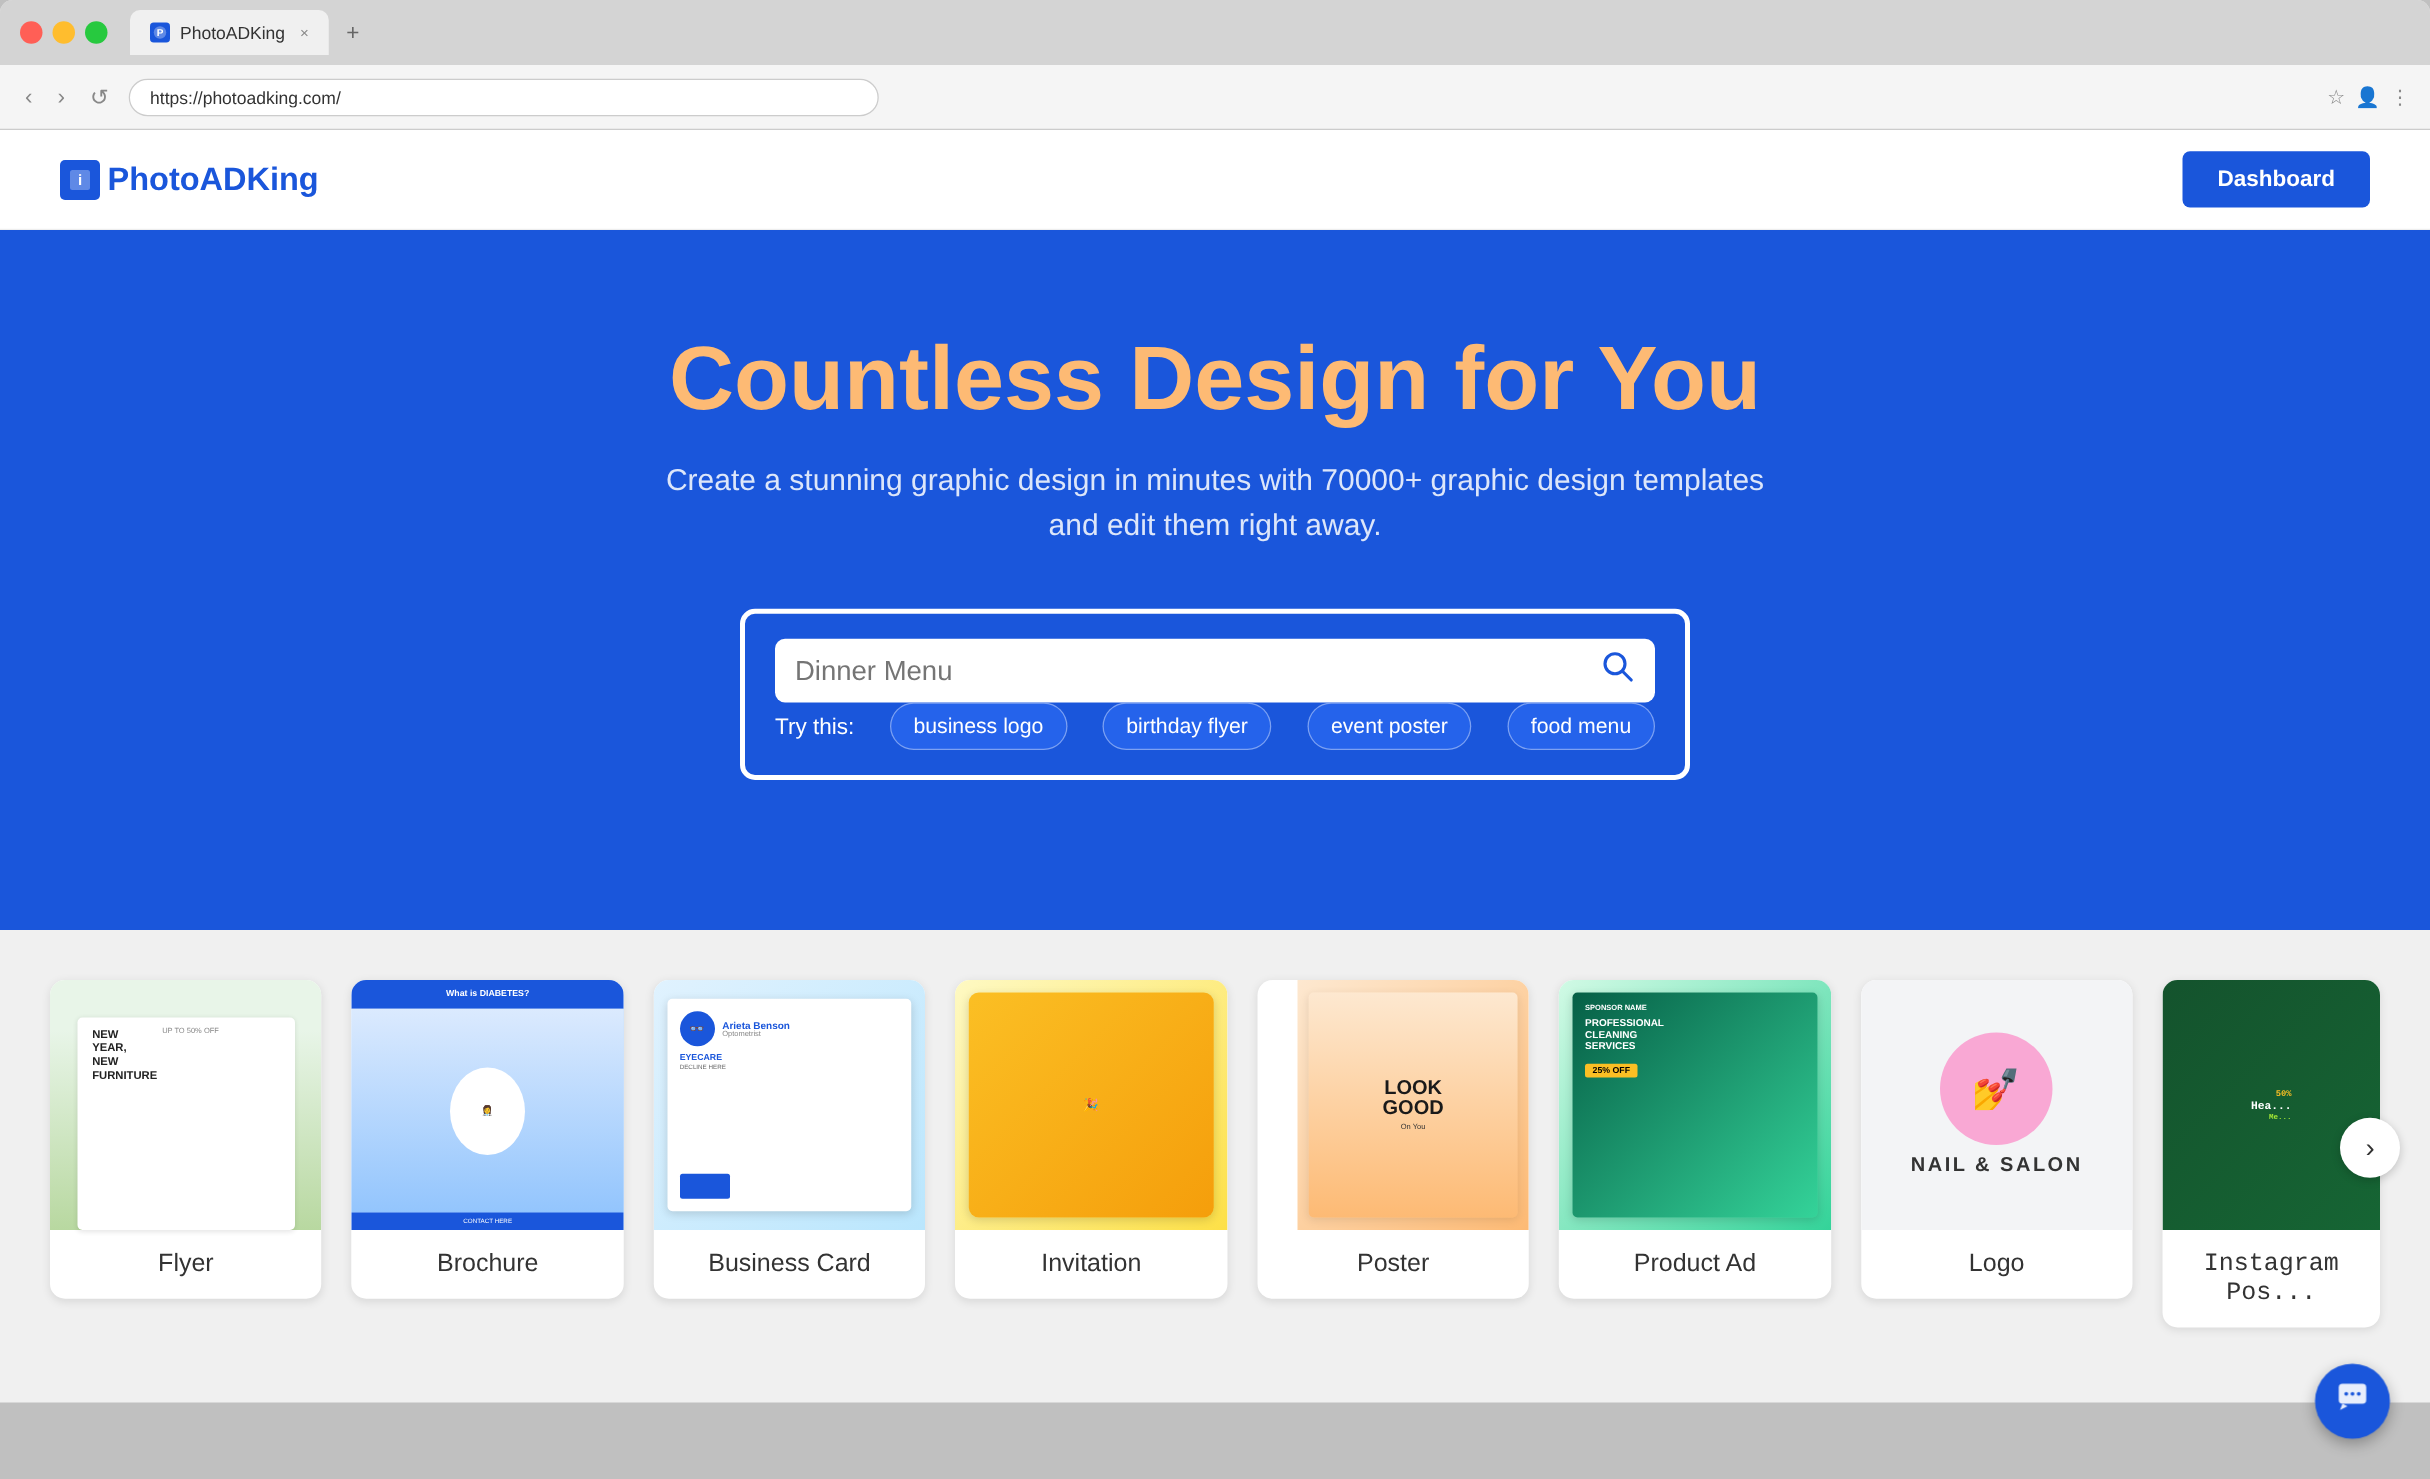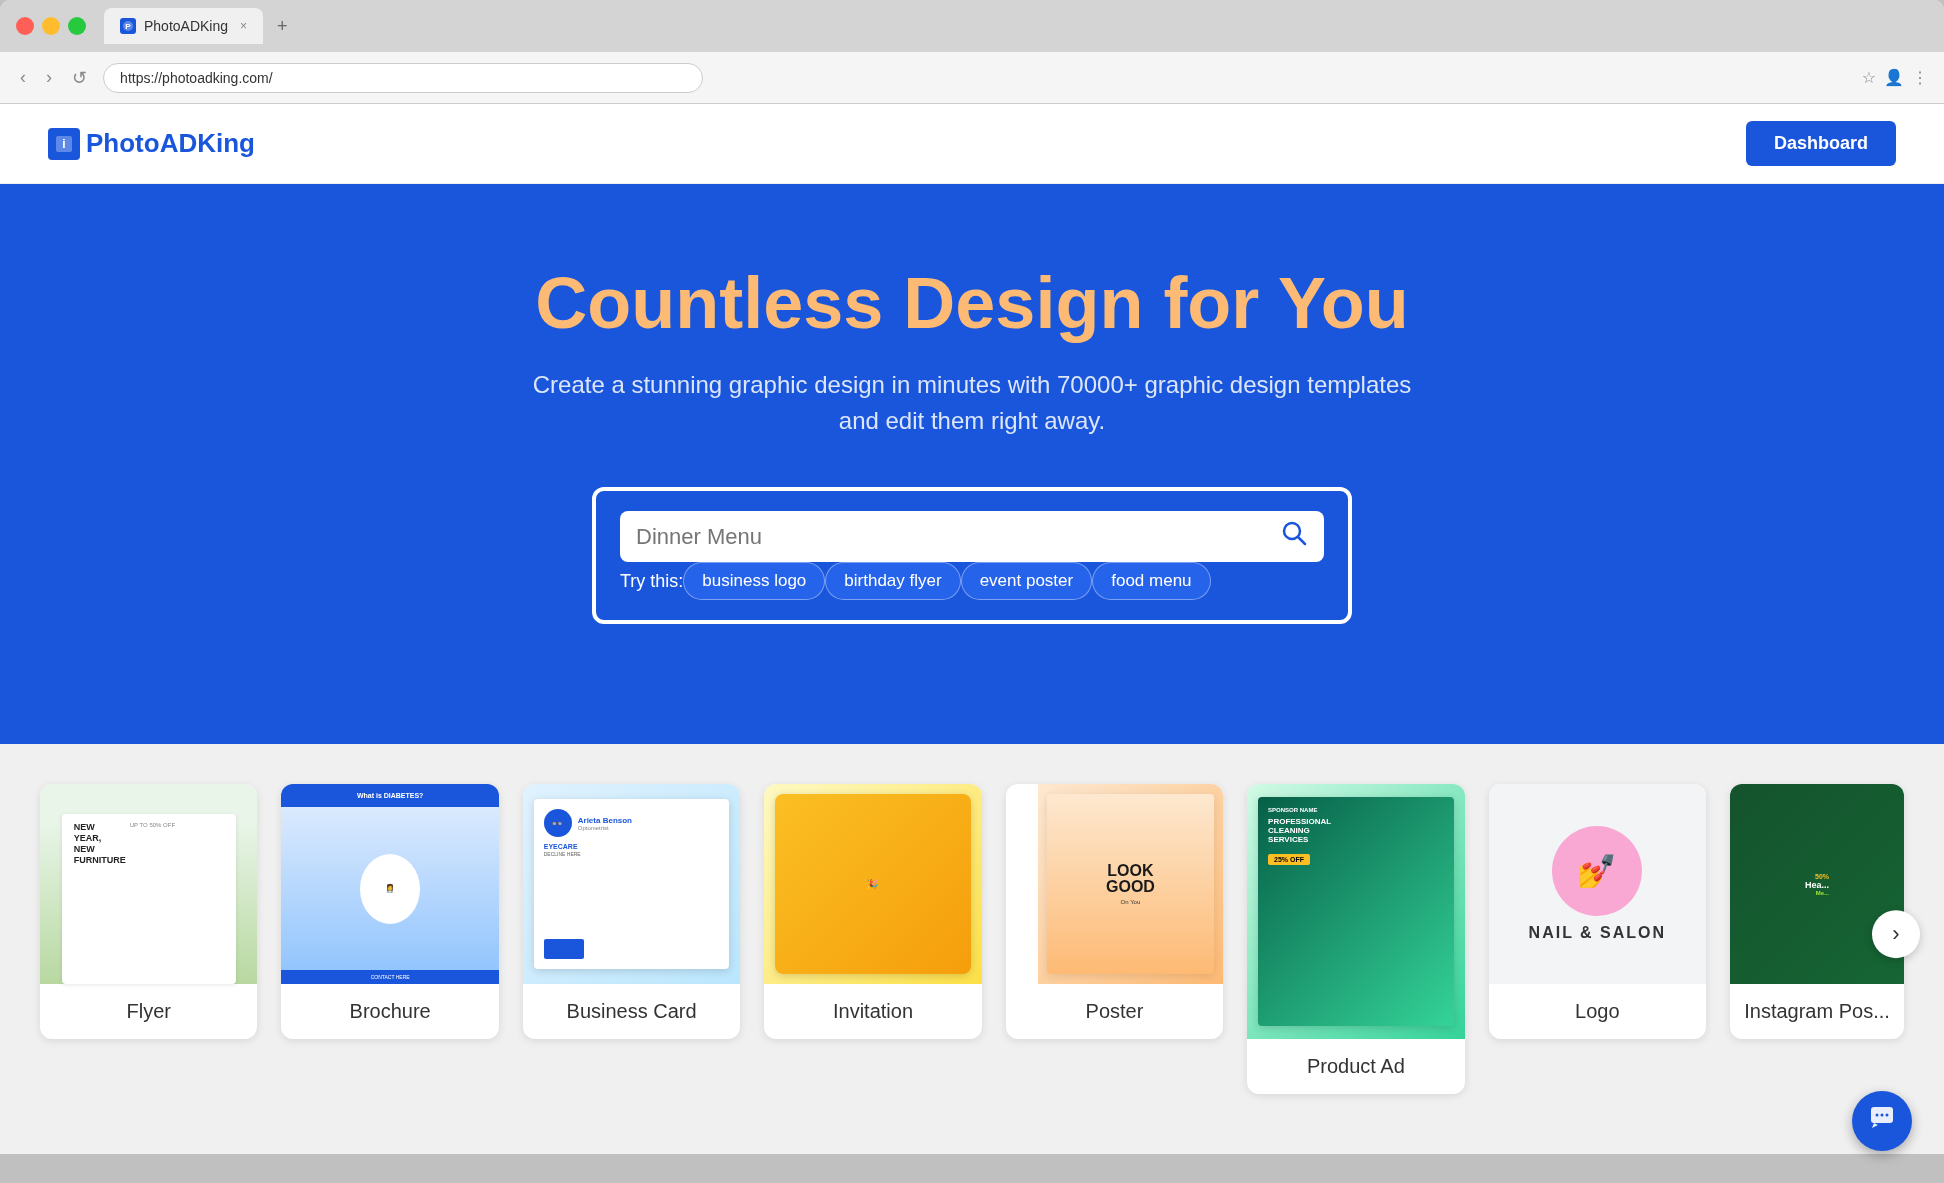--- a/index.html
+++ b/index.html
@@ -37,42 +37,42 @@
     
     .hero { background: #1a56db; padding: 80px 48px 120px; text-align: center; position: relative; }
     .hero-title { font-size: 72px; font-weight: 800; color: #fdba74; margin-bottom: 24px; line-height: 1.1; }
     .hero-subtitle { font-size: 24px; color: rgba(255,255,255,0.85); margin-bottom: 48px; line-height: 1.5; }
 
     
     .search-container { background: #1a56db; border: 4px solid white; border-radius: 12px; padding: 20px 24px; max-width: 760px; margin: 0 auto; }
     .search-input-row { display: flex; align-items: center; background: white; border-radius: 8px; padding: 8px 16px; }
     .search-input { flex: 1; border: none; outline: none; font-size: 22px; color: #888; background: transparent; }
     .search-btn { background: none; border: none; cursor: pointer; color: #1a56db; font-size: 28px; }
-    .try-this-row { display: flex; align-items: center; gap: 0; flex-wrap: wrap; justify-content: flex-start; }
+    .try-this-row { display: flex; align-items: center; gap: 0; flex-wrap: wrap; justify-content: space-between; }
     .try-label { color: white; font-size: 18px; font-weight: 500; }
     .try-tag { background: #2563eb; color: white; border: 1px solid rgba(255,255,255,0.4); border-radius: 20px; padding: 8px 18px; font-size: 17px; cursor: pointer; white-space: nowrap; }
 
     
     .templates-section { background: #f0f0f0; padding: 40px 40px 60px; }
     .templates-grid { display: flex; gap: 24px; align-items: flex-start; position: relative; }
     .template-card { background: white; border-radius: 12px; overflow: hidden; flex: 1; min-width: 0; cursor: pointer; box-shadow: 0 2px 8px rgba(0,0,0,0.1); }
     .template-label { text-align: center; padding: 16px 8px; font-size: 20px; color: #333; font-weight: 500; }
 
     .carousel-next { position: absolute; right: -16px; top: 50%; transform: translateY(-60%); background: white; border: none; border-radius: 50%; width: 48px; height: 48px; font-size: 22px; cursor: pointer; box-shadow: 0 2px 8px rgba(0,0,0,0.2); display: flex; align-items: center; justify-content: center; color: #333; z-index: 10; }
 
     
     .chat-widget { position: fixed; bottom: 32px; right: 32px; background: #1a56db; border-radius: 50%; width: 60px; height: 60px; display: flex; align-items: center; justify-content: center; cursor: pointer; box-shadow: 0 4px 12px rgba(0,0,0,0.3); }
     .chat-icon { color: white; font-size: 28px; }
 
     .thumb-img-flyer { background: linear-gradient(180deg, #e8f5e8 20%, #b8d8a0 100%); display: flex; align-items: flex-end; justify-content: center; height: 200px; }
     .thumb-img-brochure { height: 200px; background: linear-gradient(135deg, #dbeafe, #93c5fd); display: flex; flex-direction: column; align-items: stretch; justify-content: center; overflow: hidden; }
     .thumb-img-bizcard { height: 200px; background: linear-gradient(135deg, #e0f2fe, #bae6fd); display: flex; align-items: center; justify-content: center; }
     .thumb-img-invite { height: 200px; background: linear-gradient(135deg, #fef9c3, #fde047); display: flex; align-items: center; justify-content: center; }
     .thumb-img-poster { height: 200px; background: linear-gradient(135deg, #fde8d0, #fdba74); display: flex; align-items: center; justify-content: center; margin-left: 32px; }
-    .thumb-img-product { height: 255px; background: linear-gradient(135deg, #d1fae5, #34d399); display: flex; align-items: center; justify-content: center; }
+    .thumb-img-product { height: 200px; background: linear-gradient(135deg, #d1fae5, #34d399); display: flex; align-items: center; justify-content: center; }
     .thumb-img-logo { height: 200px; background: #f3f4f6; display: flex; align-items: center; justify-content: center; }
     .thumb-img-instagram { height: 200px; background: linear-gradient(135deg, #14532d, #166534); display: flex; align-items: center; justify-content: center; }
   </style>
 </head>
 <body>
 
 <div class="browser-frame">
 
   <div class="browser-titlebar">
     <div class="traffic-lights">
@@ -228,21 +228,21 @@
           <div style="display:flex;flex-direction:column;align-items:center;justify-content:center;height:100%;gap:8px;">
             <div style="width:90px;height:90px;background:#f9a8d4;border-radius:50%;display:flex;align-items:center;justify-content:center;position:relative;">
               <span style="font-size:32px;">💅</span>
             </div>
             <div style="font-size:16px;font-weight:700;color:#333;letter-spacing:2px;">NAIL &amp; SALON</div>
           </div>
         </div>
         <div class="template-label">Logo</div>
       </div>
 
-      <div class="template-card" style="flex:0.8;overflow:hidden;">
+      <div class="template-card" style="flex:0.8;overflow:hidden;font-family:Liberation Mono, monospace;">
         <div class="thumb-img-instagram">
           <div style="width:100%;height:100%;background:linear-gradient(135deg,#14532d,#166534);display:flex;align-items:center;justify-content:center;padding:8px;">
             <div style="color:white;font-size:9px;font-weight:800;text-align:right;">
               <div style="color:#fbbf24;font-size:7px;">50%</div>
               <div>Hea...</div>
               <div style="font-size:6px;color:#a3e635;">Me...</div>
             </div>
           </div>
         </div>
         <div class="template-label">Instagram Pos...</div>

